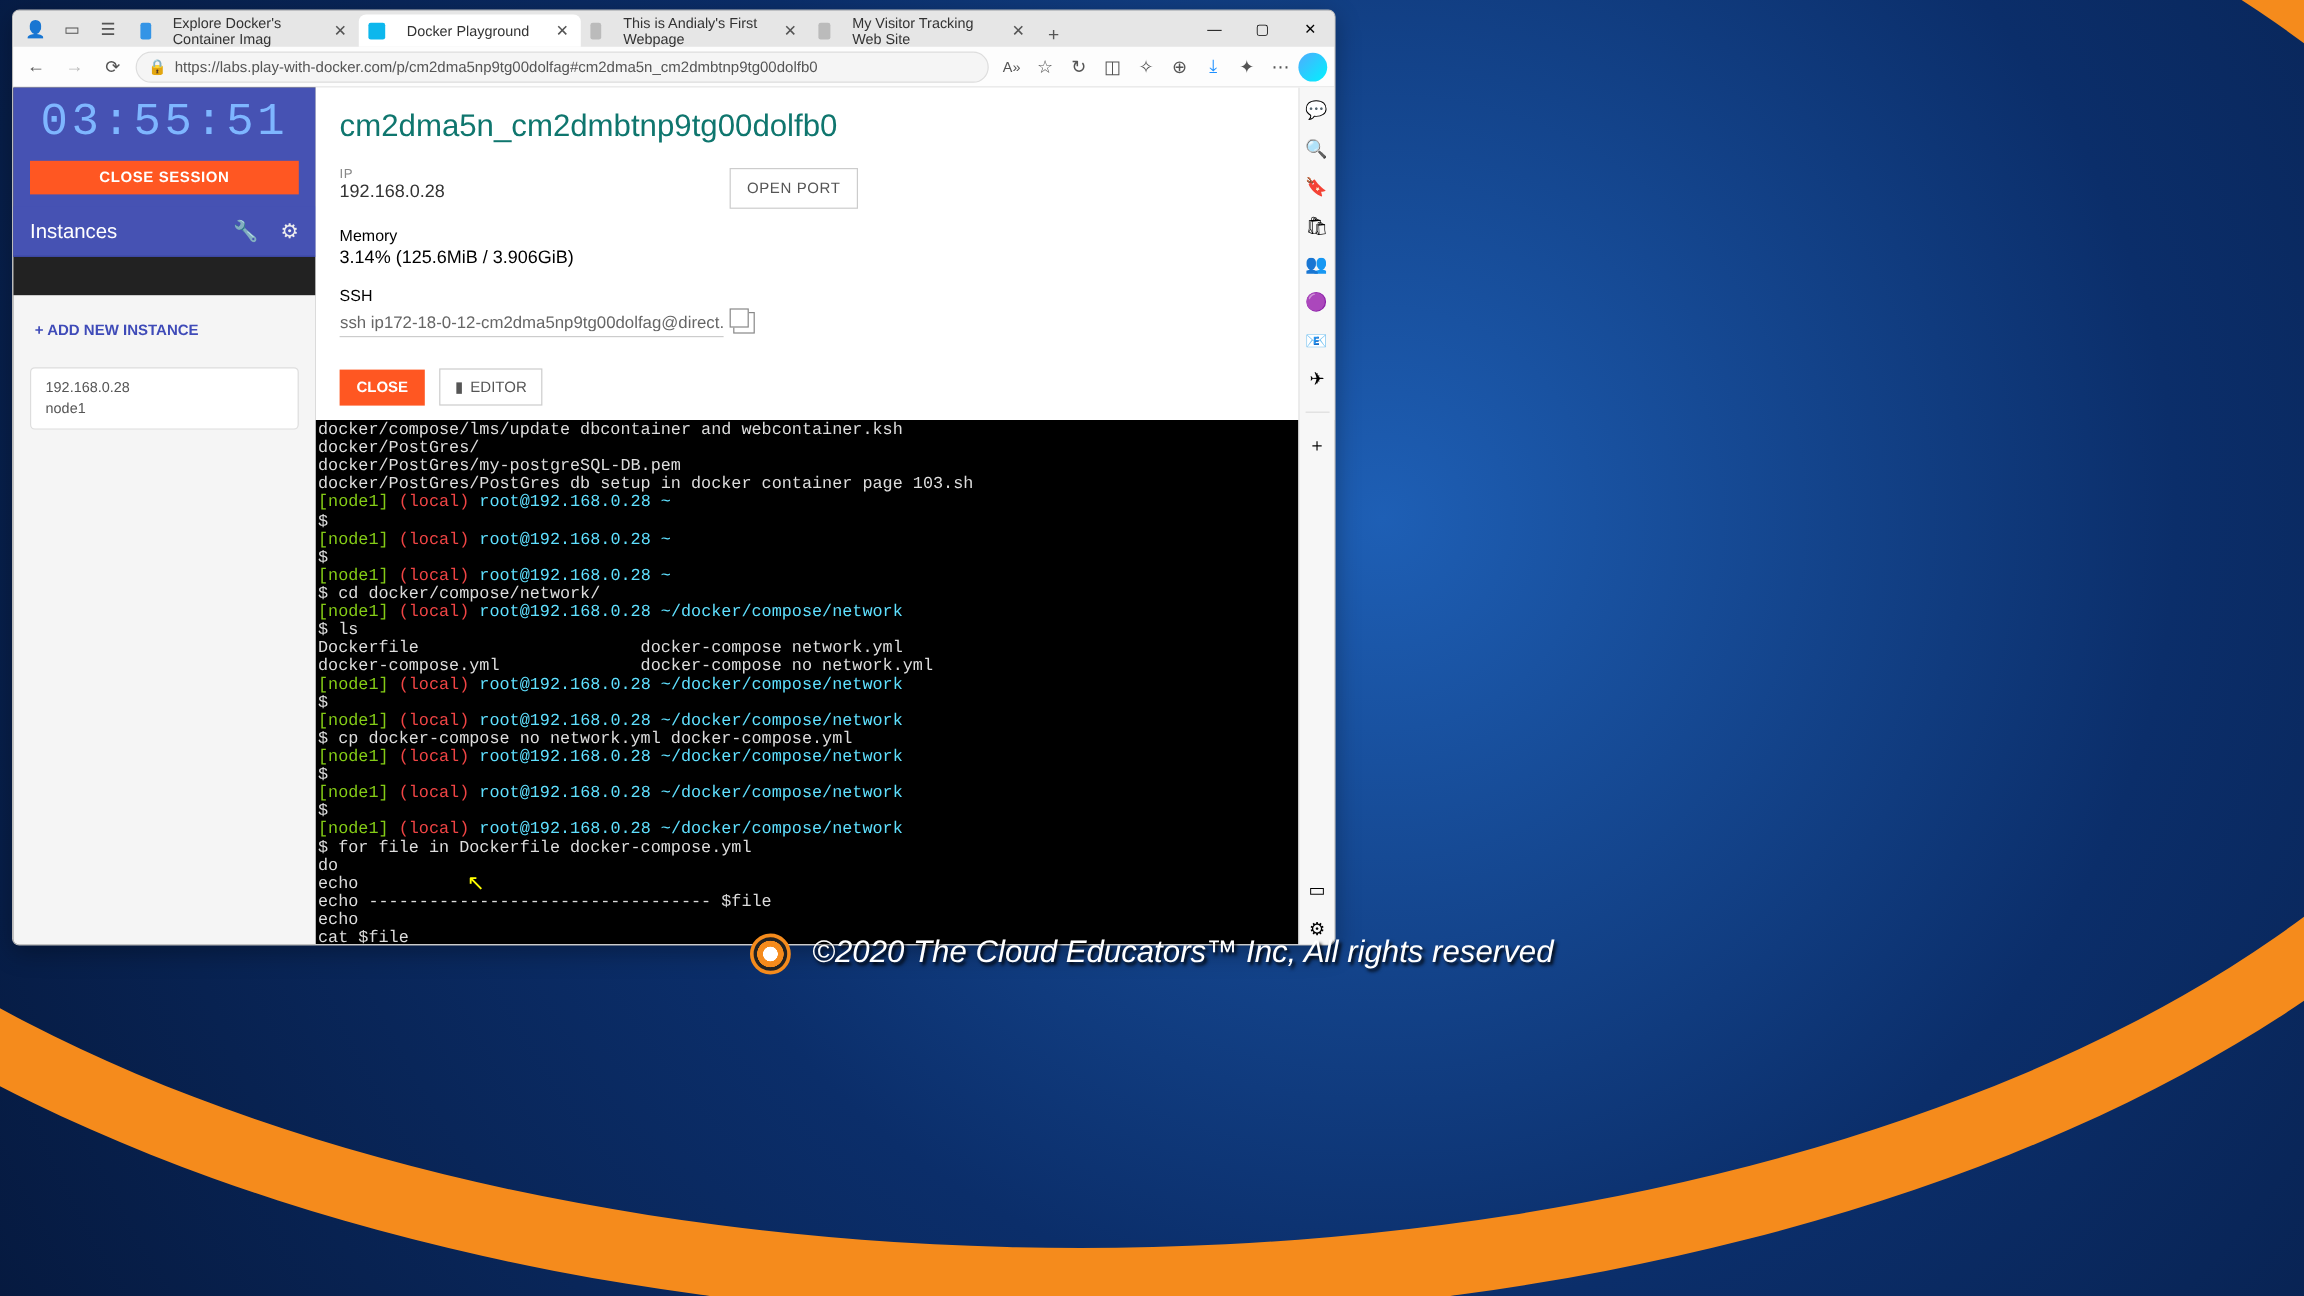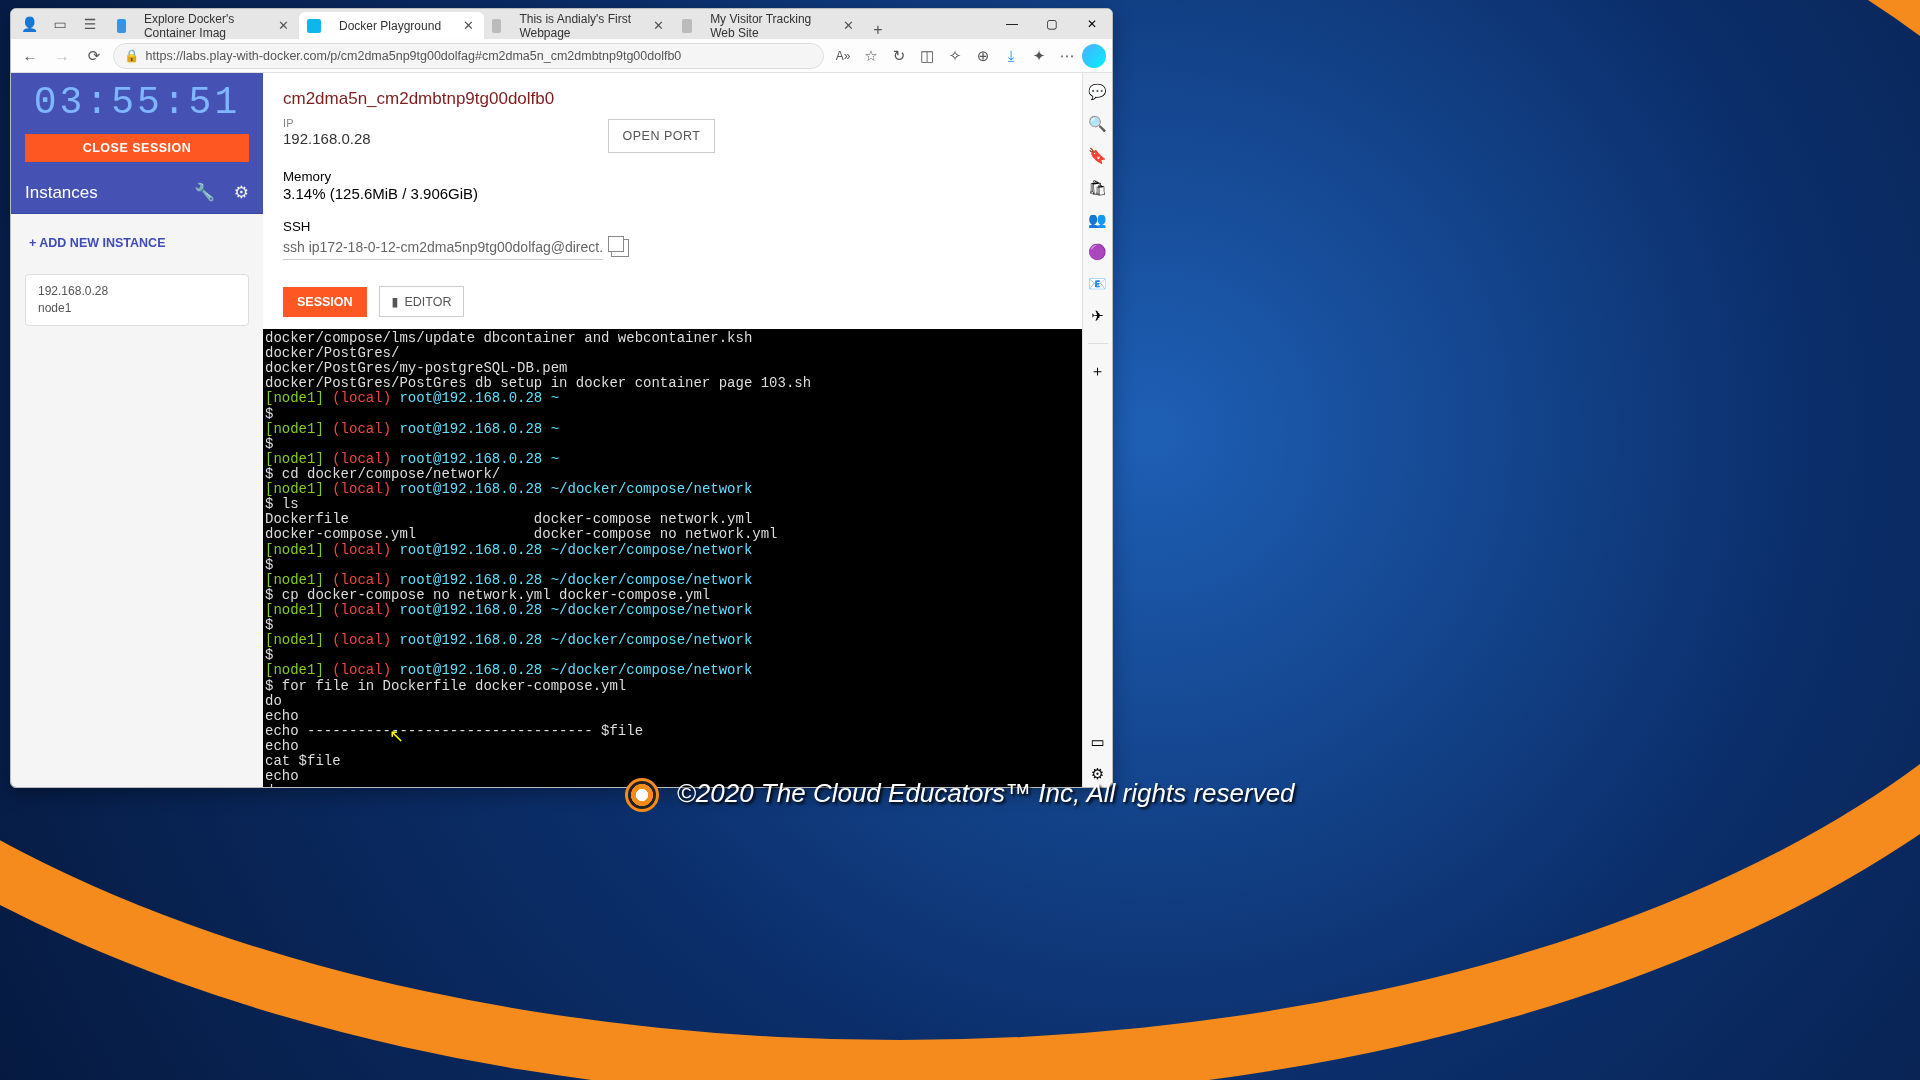--- a/index.html
+++ b/index.html
@@ -129,20 +129,21 @@
     height: calc(100% - 64px);
     position: relative;
   }
 
   
   .sidebar {
     width: 252px;
     background: #222;
     display: flex;
     flex-direction: column;
+    gap: 32px;
   }
   .side-head {
     background: #4652b3;
     padding: 0;
   }
   .timer {
     font-family: "Courier New", monospace;
     font-size: 38px;
     letter-spacing: 3px;
     color: #7eb6ff;
@@ -201,21 +202,21 @@
     flex: 1;
     display: flex;
     flex-direction: column;
     background: #fff;
     overflow: hidden;
   }
   .main-scroll {
     padding: 16px 20px 12px 20px;
     overflow-y: auto;
   }
-  .node-title { font-size: 17px; color: #7f1d1d; margin-bottom: 2px; }
+  .node-title { font-size: 26px; color: #0f766e; margin-bottom: 12px; }
   .info-grid {
     display: grid;
     grid-template-columns: 1fr 160px 1fr;
     column-gap: 12px;
     row-gap: 0;
     font-size: 13.5px;
     color: #333;
     gap: 20px;
   }
   .info-grid small { font-size:11px; color:#888; letter-spacing:.3px; }
@@ -424,21 +425,21 @@
 
         <div class="info-cell">
           <small>SSH</small><br>
           <div class="ssh-row">
             <input readonly="" value="ssh ip172-18-0-12-cm2dma5np9tg00dolfag@direct.labs.pla" style="">
             <span class="copy-ic"></span>
           </div>
         </div>
 
         <div class="btn-row">
-          <button class="del-btn">SESSION</button>
+          <button class="del-btn">CLOSE</button>
           <button class="editor-btn">
             <span>▮</span>
             <span>EDITOR</span>
           </button>
         </div>
       </div>
 
       <div class="term" id="term"><span class="t-wh">docker/compose/lms/update dbcontainer and webcontainer.ksh</span>
 <span class="t-wh">docker/PostGres/</span>
 <span class="t-wh">docker/PostGres/my-postgreSQL-DB.pem</span>

